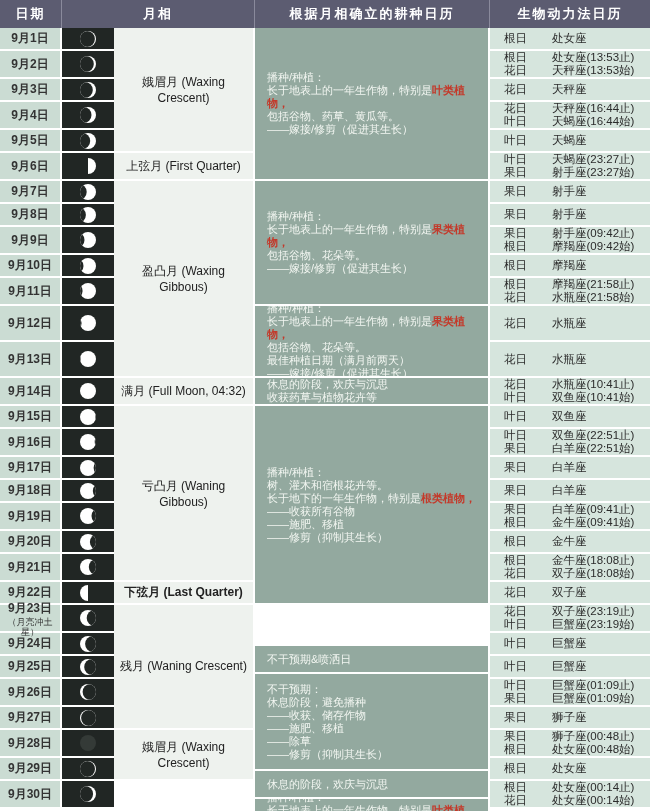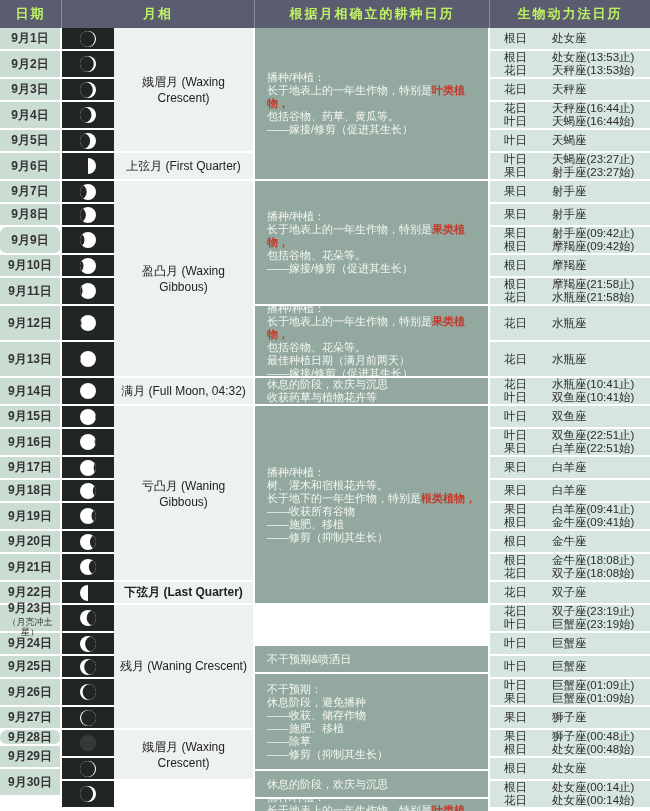--- a/index.html
+++ b/index.html
@@ -14,21 +14,21 @@
     --moon-cell:#212624;
     --label-cell:#eef2ee;
     --sage:#93a99f;
     --bio-cell:#d6e5dd;
     --red:#c33a2b;
   }
   .cal { width:650px; }
   .hdr { display:flex; height:28px; background:var(--header-bg); }
   .hdr > div{
     display:flex; align-items:center; justify-content:center;
-    color:#bef264; font-weight:bold; font-size:13px; letter-spacing:2px;
+    color:#ffffff; font-weight:bold; font-size:13px; letter-spacing:2px;
     border-right:1px solid #8a8a9c;
   }
   .hdr .h-date { width:62px; }
   .hdr .h-moon { width:193px; }
   .hdr .h-plant{ width:235px; }
   .hdr .h-bio  { width:160px; border-right:none; }
 
   .body { display:flex; }
 
   .col-date { width:62px; }
@@ -106,21 +106,21 @@
         </div>
         <div class="date-cell" style="height: 28px;">
           <div>9月6日</div>
         </div>
         <div class="date-cell" style="height: 23px;">
           <div>9月7日</div>
         </div>
         <div class="date-cell" style="height: 23px;">
           <div>9月8日</div>
         </div>
-        <div class="date-cell" style="height: 28px; border-radius: 7px;">
+        <div class="date-cell" style="height: 28px;">
           <div>9月9日</div>
         </div>
         <div class="date-cell" style="height: 23px;">
           <div>9月10日</div>
         </div>
         <div class="date-cell" style="height: 28px;">
           <div>9月11日</div>
         </div>
         <div class="date-cell" style="height: 36px;">
           <div>9月12日</div>
@@ -164,21 +164,21 @@
         </div>
         <div class="date-cell" style="height: 23px;">
           <div>9月25日</div>
         </div>
         <div class="date-cell" style="height: 28px;">
           <div>9月26日</div>
         </div>
         <div class="date-cell" style="height: 23px;">
           <div>9月27日</div>
         </div>
-        <div class="date-cell" style="height: 16px; border-radius: 7px;">
+        <div class="date-cell" style="height: 28px;">
           <div>9月28日</div>
         </div>
         <div class="date-cell" style="height: 23px;">
           <div>9月29日</div>
         </div>
         <div class="date-cell" style="height: 28px;">
           <div>9月30日</div>
         </div>
       </div>
     <div class="col-moon">

